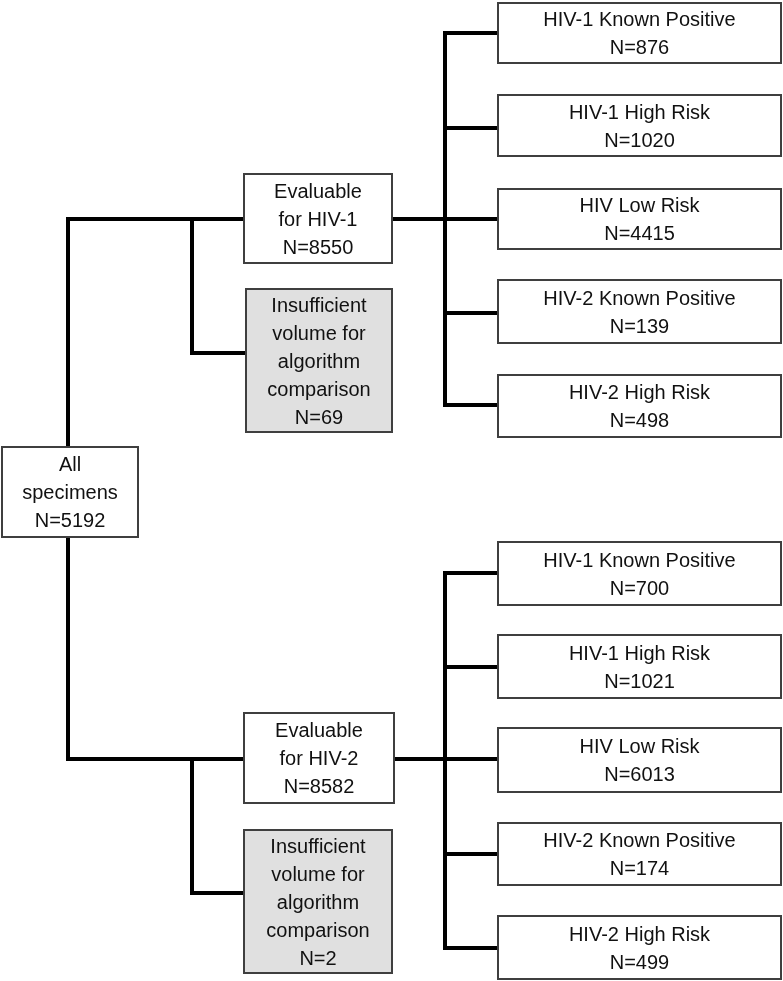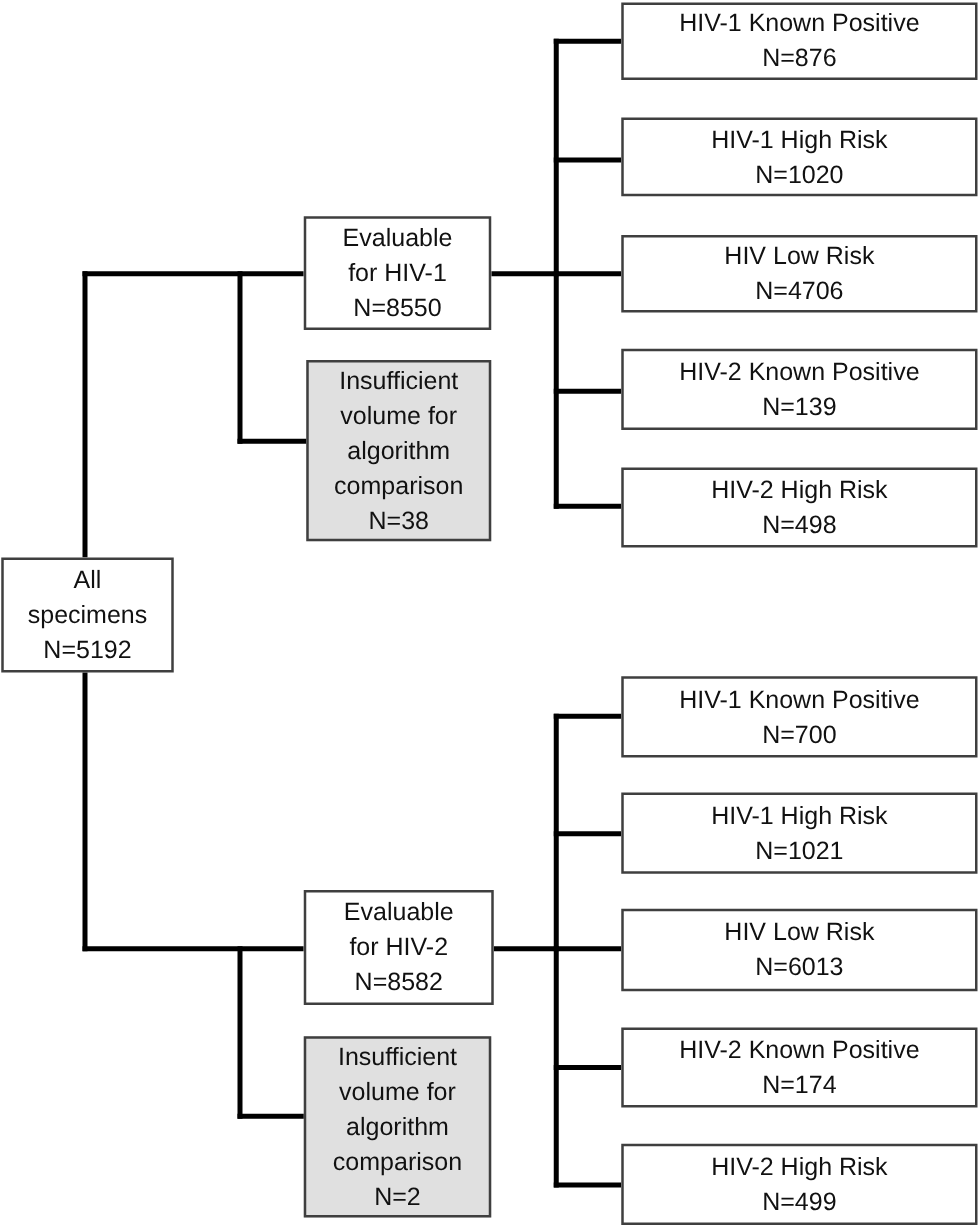--- a/index.html
+++ b/index.html
@@ -78,34 +78,34 @@
   <div class="box" style="left:243px;top:173px;width:150px;height:91px;">
     <span class="title">Evaluable
 for HIV-1</span>
     <span class="n">N=8550</span>
   </div>
   <div class="box gray" style="left:245px;top:288px;width:148px;height:145px;">
     <span class="title">Insufficient
 volume for
 algorithm
 comparison</span>
-    <span class="n">N=38</span>
+    <span class="n">N=69</span>
   </div>
 
   <div class="box" style="left:497px;top:2px;width:285px;height:62px;">
     <span class="title">HIV-1 Known Positive</span>
     <span class="n">N=876</span>
   </div>
   <div class="box" style="left:497px;top:94px;width:285px;height:63px;">
     <span class="title">HIV-1 High Risk</span>
     <span class="n">N=1020</span>
   </div>
   <div class="box" style="left:497px;top:188px;width:285px;height:62px;">
     <span class="title">HIV Low Risk</span>
-    <span class="n">N=4706</span>
+    <span class="n">N=4415</span>
   </div>
   <div class="box" style="left:497px;top:279px;width:285px;height:65px;">
     <span class="title">HIV-2 Known Positive</span>
     <span class="n">N=139</span>
   </div>
   <div class="box" style="left:497px;top:374px;width:285px;height:64px;">
     <span class="title">HIV-2 High Risk</span>
     <span class="n">N=498</span>
   </div>
 

